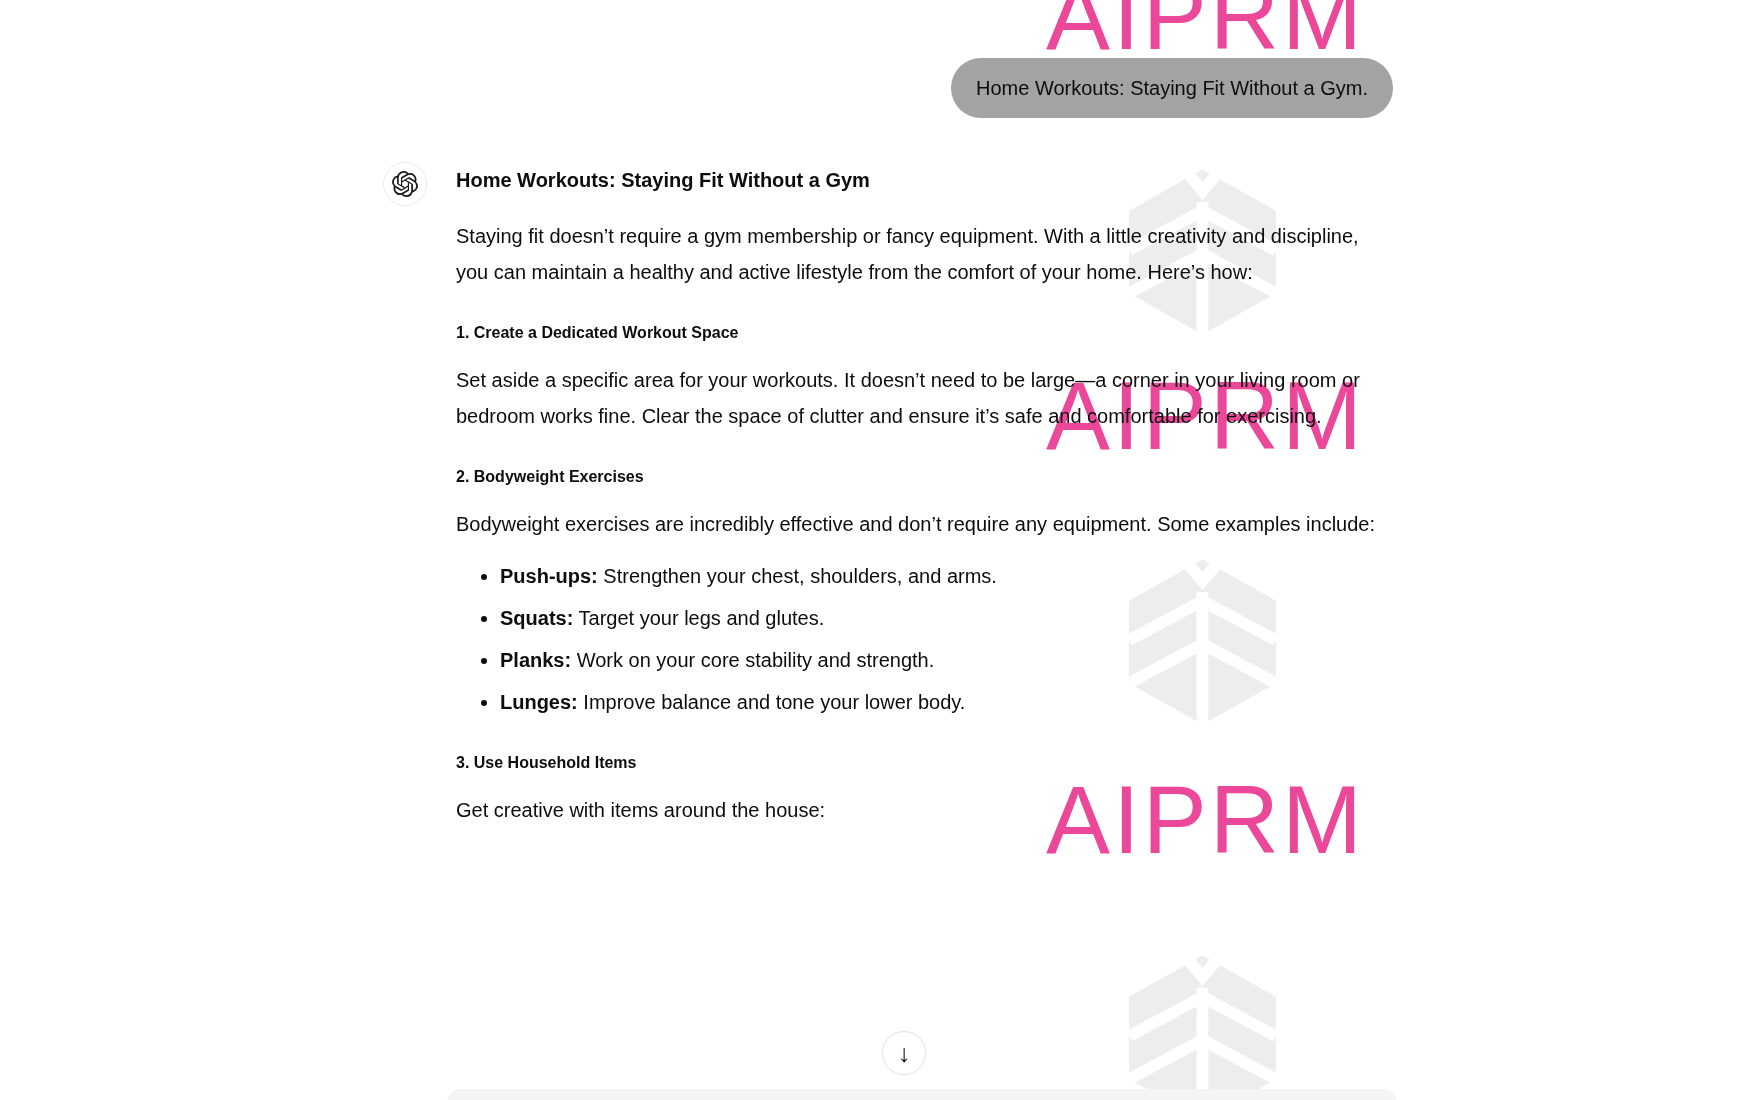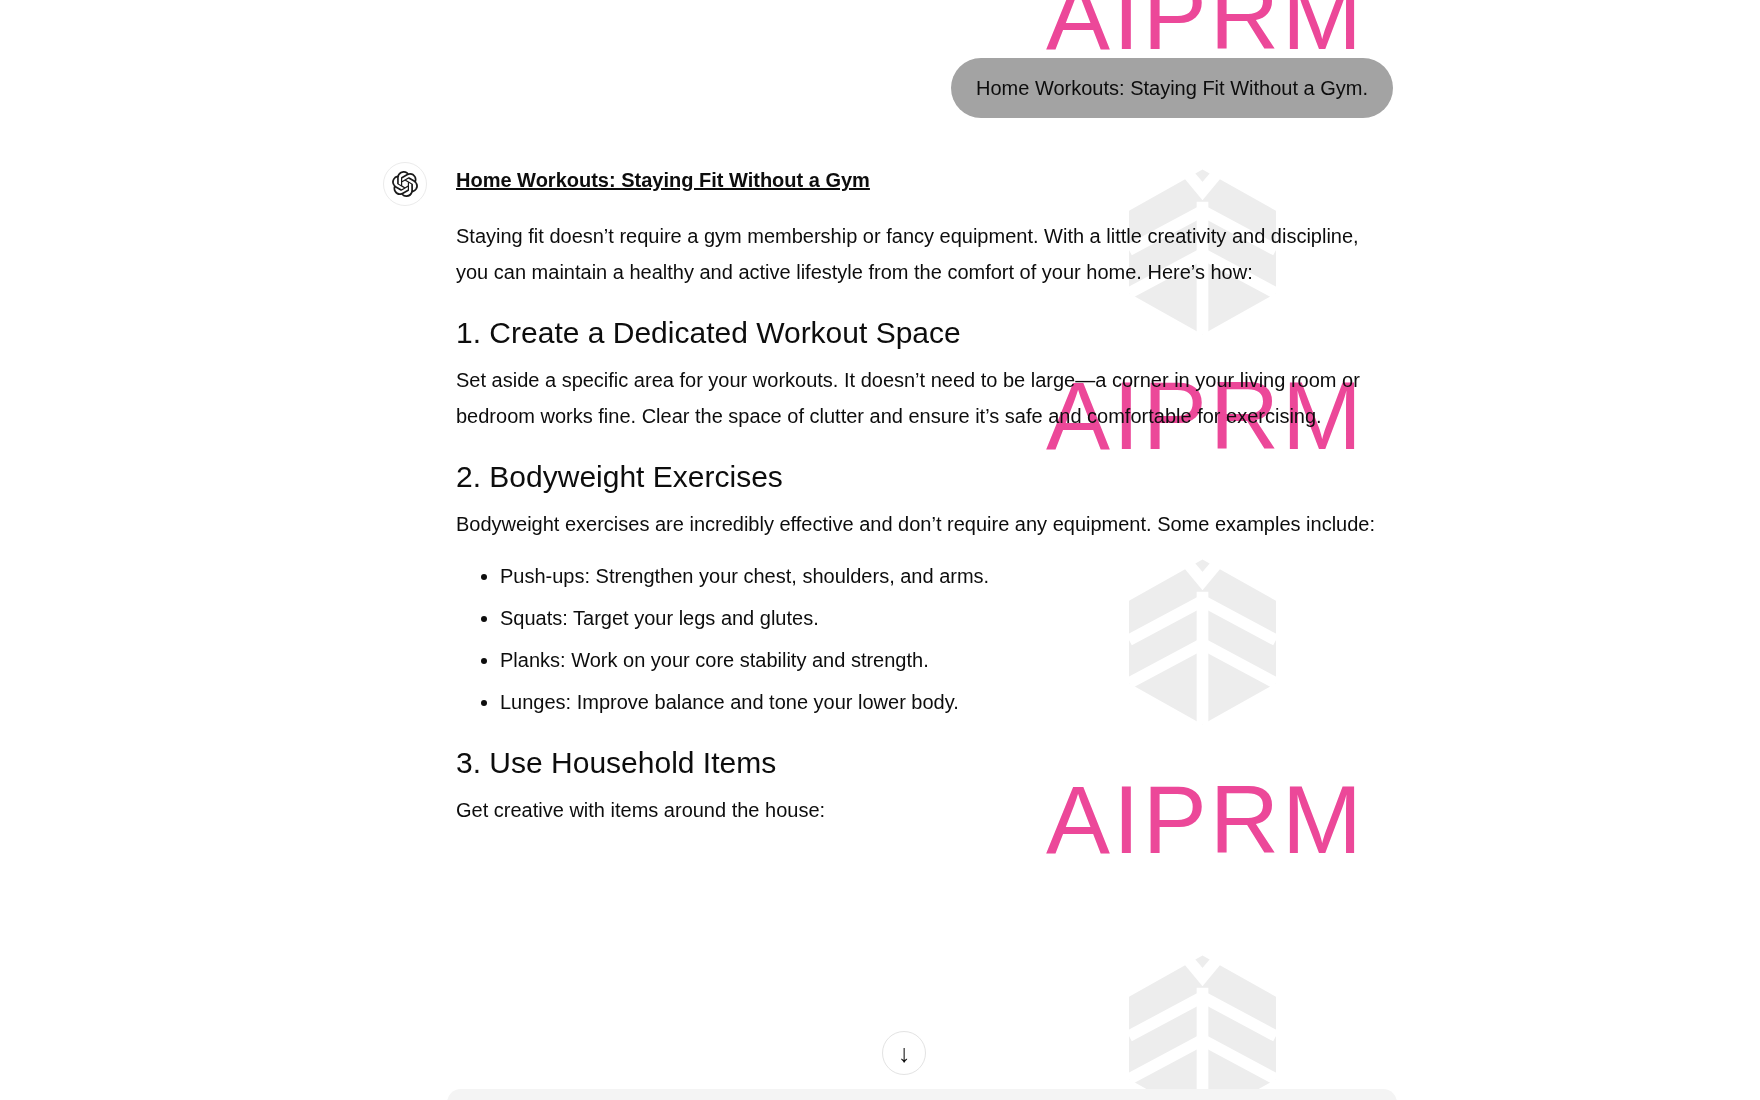--- a/index.html
+++ b/index.html
@@ -58,34 +58,34 @@
   }
   .avatar svg { width: 26px; height: 26px; }
 
   .msg-content {
     margin-left: 73px;
     width: 936px;
     font-size: 20px;
     line-height: 36px;
   }
   .msg-content p { margin: 0 0 20px 0; }
-  .msg-content p.intro-heading { font-weight: 700; text-decoration: underline; }
+  .msg-content p.intro-heading { font-weight: 700; }
   .msg-content h3 {
-    font-size: 30px;
+    font-size: 16px;
     line-height: 33px;
-    font-weight: 400;
+    font-weight: 700;
     margin: 26px 0 13px 0;
   }
   .msg-content ul {
     margin: -4px 0 20px 0;
     padding-left: 44px;
     list-style: disc;
   }
   .msg-content li { margin: 6px 0; }
-  .msg-content li strong { font-weight: 400; }
+  .msg-content li strong { font-weight: 700; }
 
   
   .scroll-down-btn {
     position: absolute;
     left: 882px; top: 1031px;
     width: 44px; height: 44px;
     border-radius: 50%;
     background: #ffffff;
     border: 1px solid #e3e3e3;
     display: flex;

